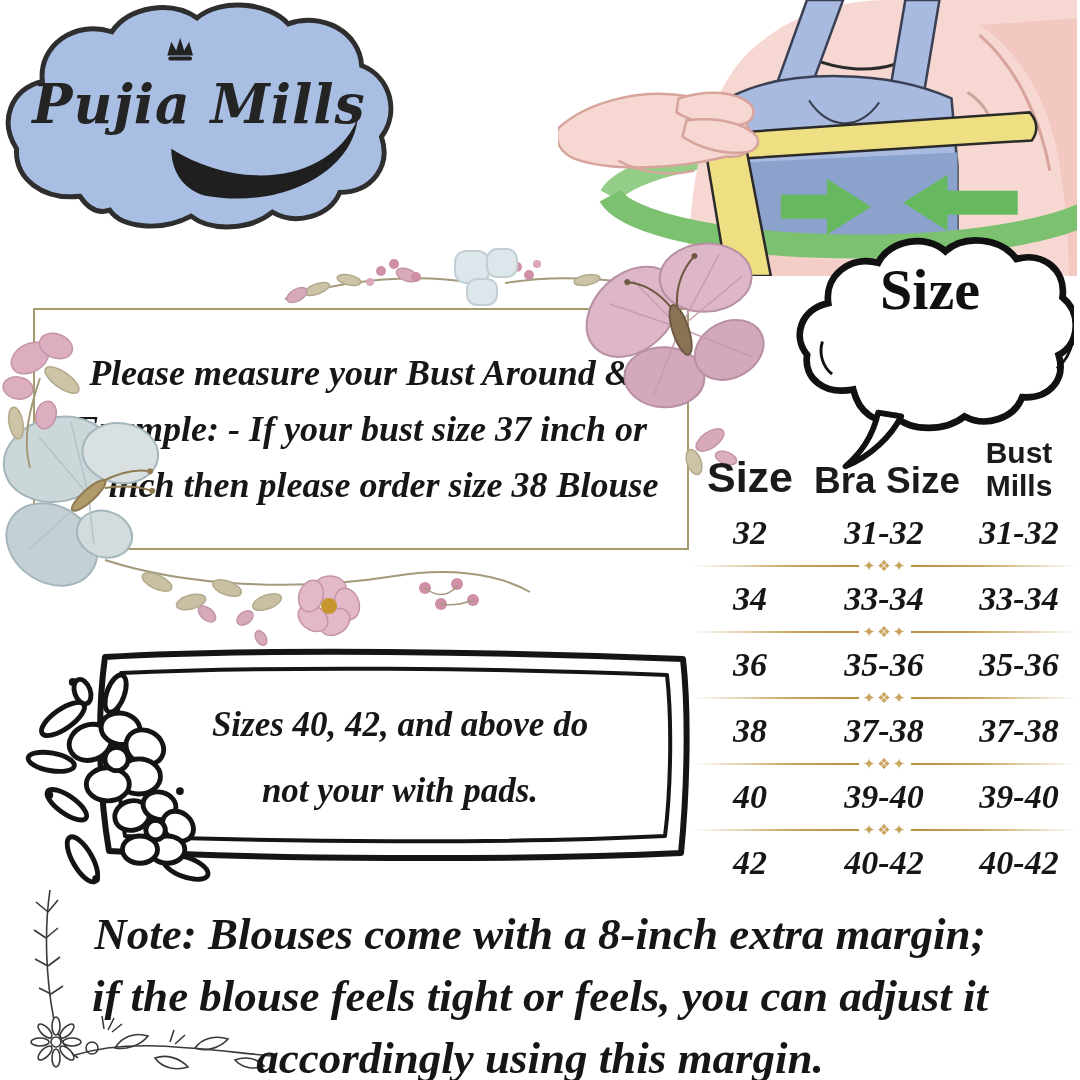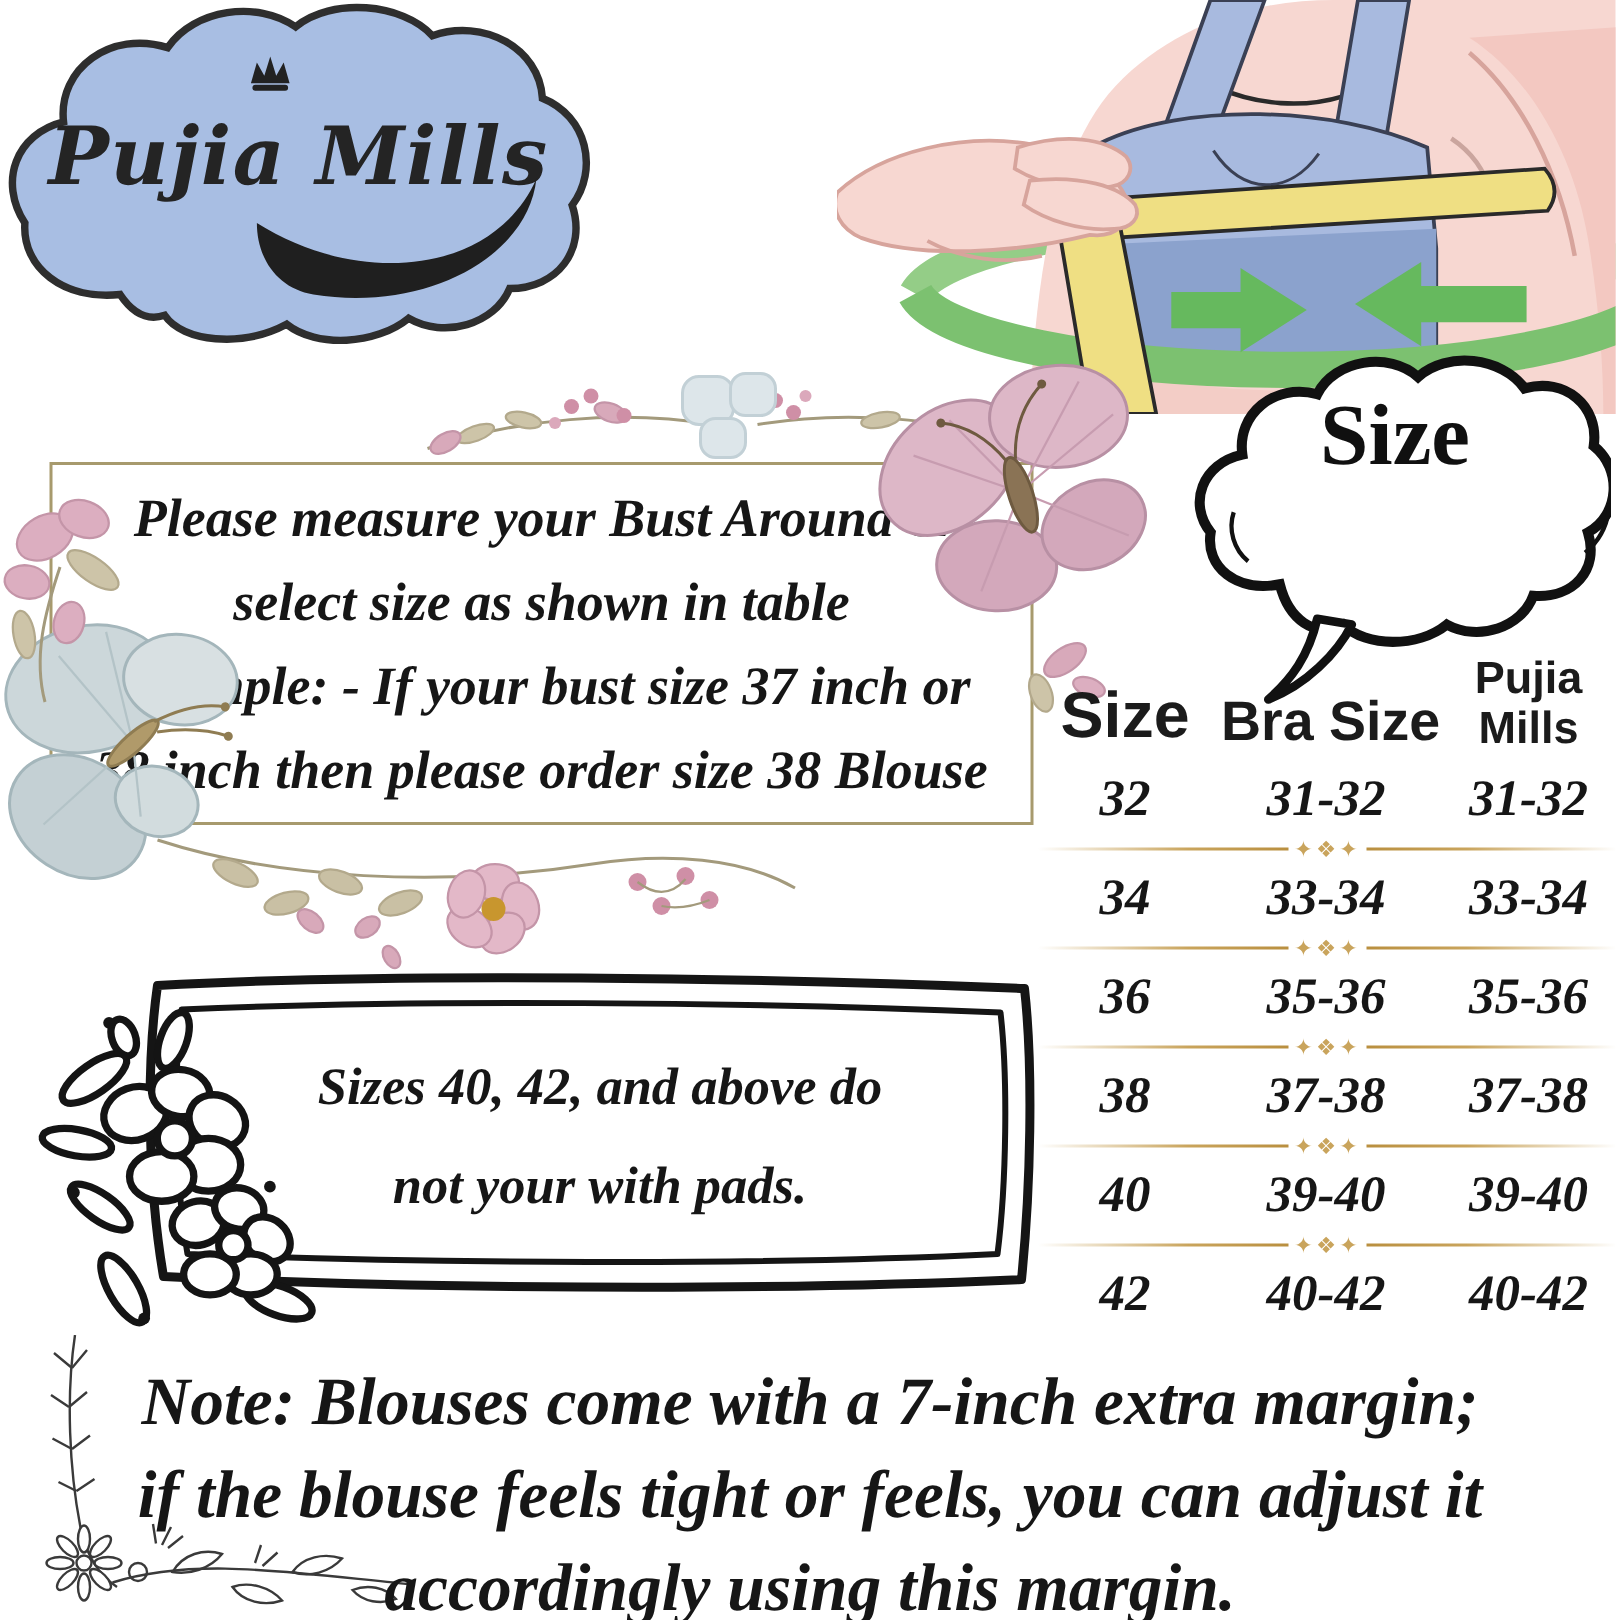--- a/index.html
+++ b/index.html
@@ -121,21 +121,21 @@
   </svg>
   <div class="bubble-text">
     <div>Size</div>
   </div>
 
   <div class="size-table">
     <div class="t-head">
       <div class="th-size">Size</div>
       <div class="th-bra">Bra Size</div>
       <div class="th-bust">
-        <div>Pujia</div>
+        <div>Bust</div>
         <div>Mills</div>
       </div>
     </div>
 
     <div class="t-row">
       <div>32</div>
       <div>31-32</div>
       <div>31-32</div>
     </div>
     <div class="t-div">
@@ -180,21 +180,20 @@
 
     <div class="t-row">
       <div>42</div>
       <div>40-42</div>
       <div>40-42</div>
     </div>
   </div>
 
   <div class="measure-box">
     <div class="ln">Please measure your Bust Around &amp;</div>
-    <div class="ln">select size as shown in table</div>
     <div class="ln">Example: - If your bust size 37 inch or</div>
     <div class="ln">38 inch then please order size 38 Blouse</div>
   </div>
 
   <svg class="pads-border" width="615" height="225" viewBox="0 0 615 225">
     <path d="M 20,14 C 180,5 420,9 598,16 C 604,70 602,150 596,210 C 420,218 180,216 24,208 C 14,150 12,70 20,14 Z" fill="#ffffff" stroke="#151515" stroke-width="6" stroke-linejoin="round"></path>
     <path d="M 36,30 C 192,23 412,25 582,32 C 587,76 586,146 580,193 C 420,201 192,199 40,193 C 32,146 30,78 36,30 Z" fill="none" stroke="#151515" stroke-width="4" stroke-linejoin="round"></path>
   </svg>
   <div class="pads-text">
     <div class="ln">Sizes 40, 42, and above do</div>
@@ -225,21 +224,21 @@
     </g>
     <g fill="#141414" stroke="none">
       <circle cx="28" cy="140" r="4"></circle>
         <circle cx="76" cy="226" r="4"></circle>
       <circle cx="162" cy="136" r="4"></circle>
         <circle cx="52" cy="24" r="4"></circle>
     </g>
   </svg>
 
   <div class="bottom-note">
-    <div class="ln">Note: Blouses come with a 7-inch extra margin;</div>
+    <div class="ln">Note: Blouses come with a 8-inch extra margin;</div>
     <div class="ln">if the blouse feels tight or feels, you can adjust it</div>
     <div class="ln">accordingly using this margin.</div>
   </div>
 
   <svg class="decor" style="left:265px;top:237px;" width="450" height="85" viewBox="0 0 450 85">
     <path d="M 20,62 C 80,42 150,36 210,46 M 240,46 C 300,36 360,42 430,58" fill="none" stroke="#a39a7c" stroke-width="2"></path>
     <g fill="#cdc4a8" stroke="#b3a98c" stroke-width="1.5">
       <ellipse cx="52" cy="52" rx="13" ry="5" transform="rotate(-20 52 52)"></ellipse>
       <ellipse cx="84" cy="43" rx="12" ry="5" transform="rotate(12 84 43)"></ellipse>
       <ellipse cx="322" cy="43" rx="13" ry="5" transform="rotate(-10 322 43)"></ellipse>

